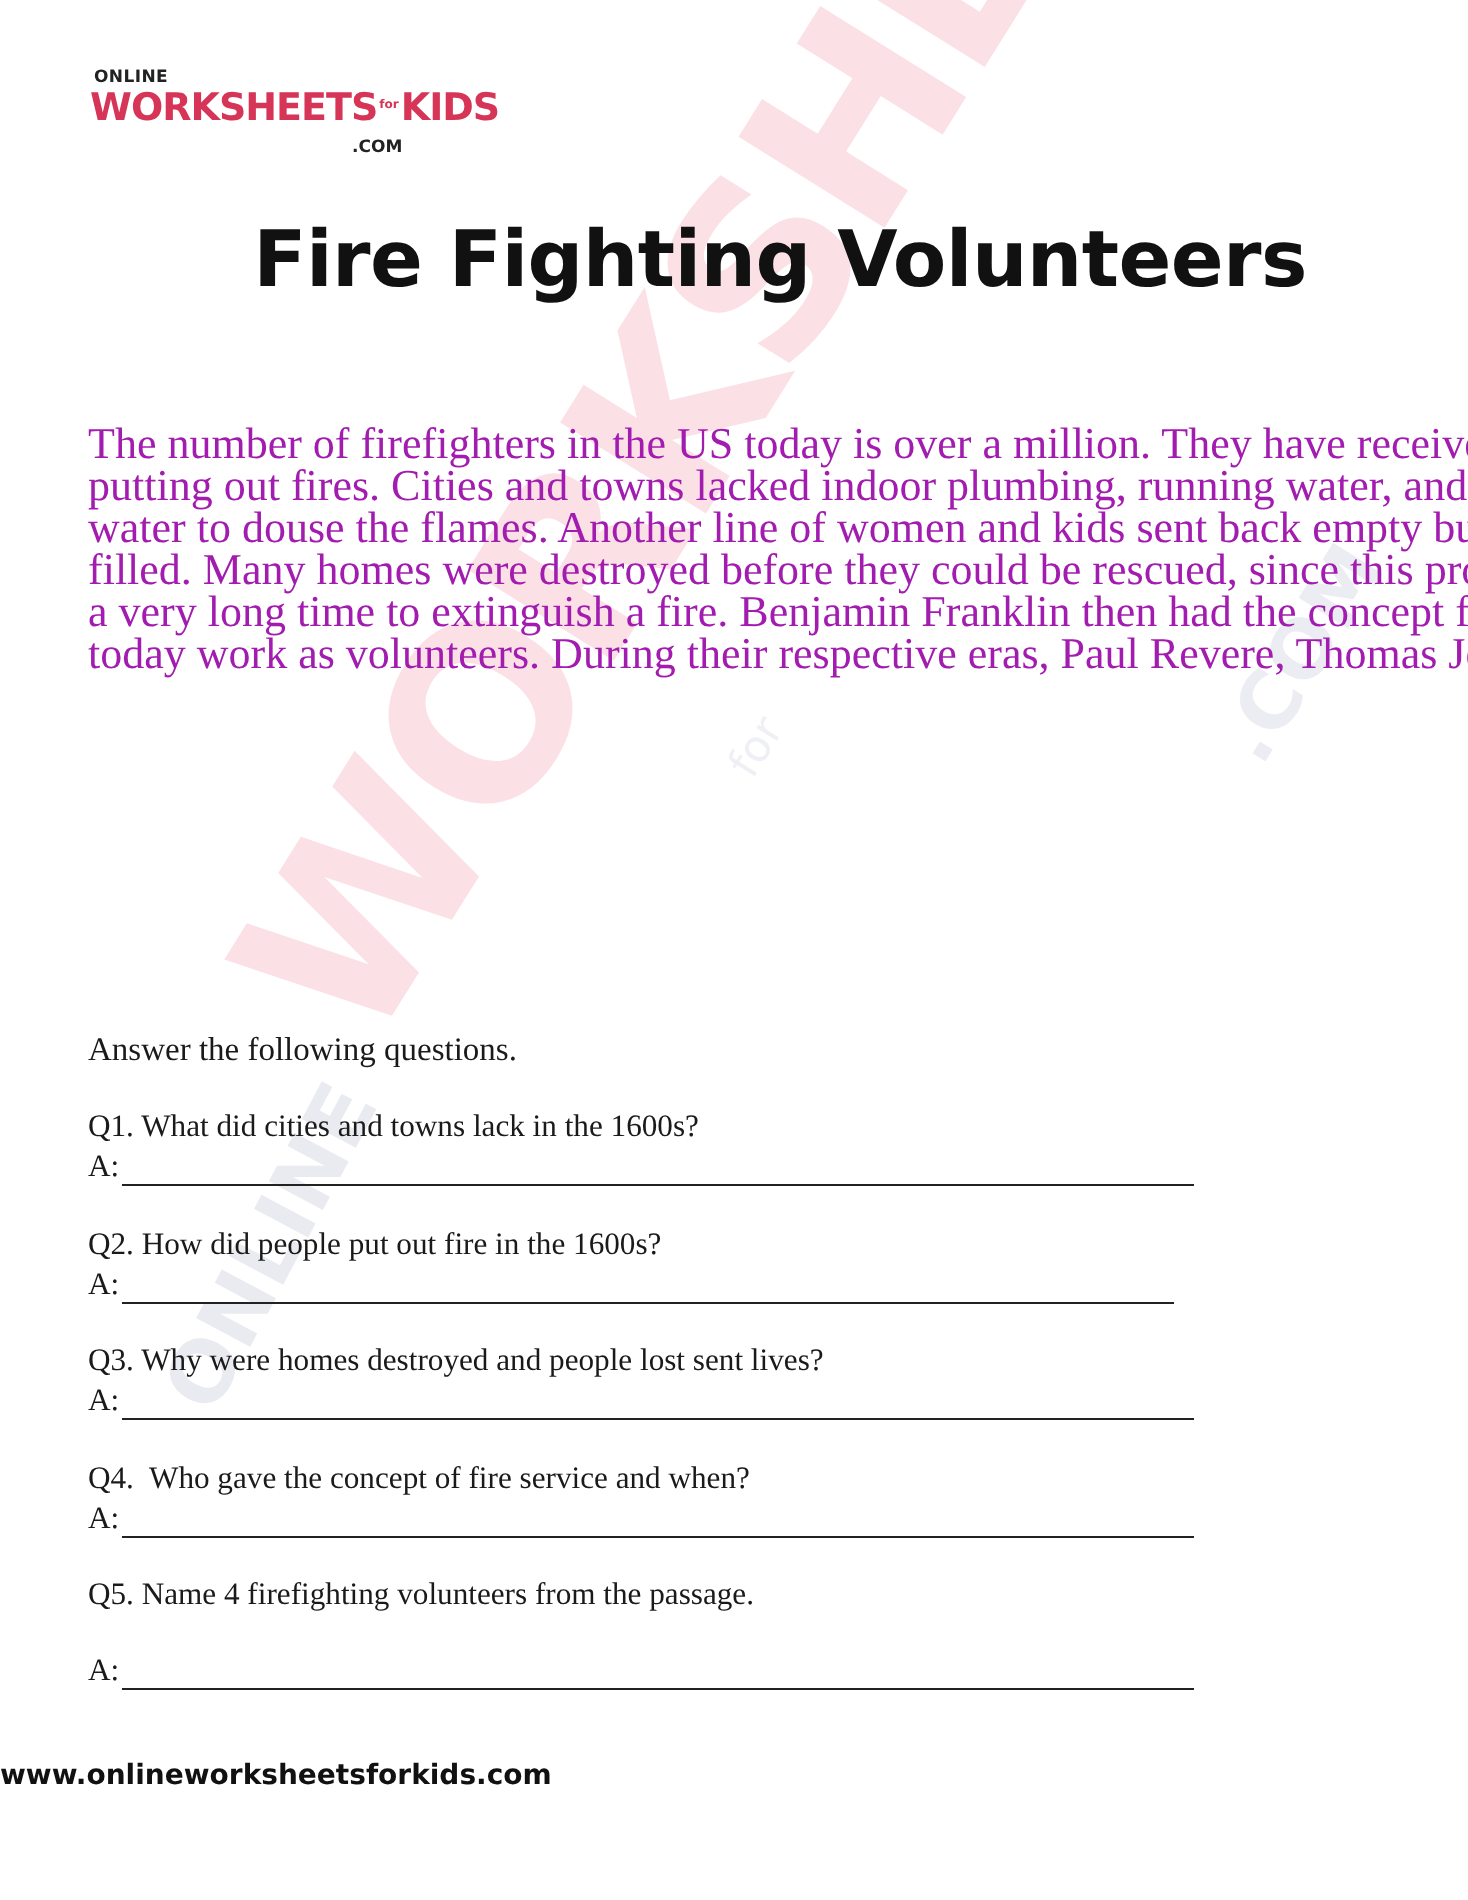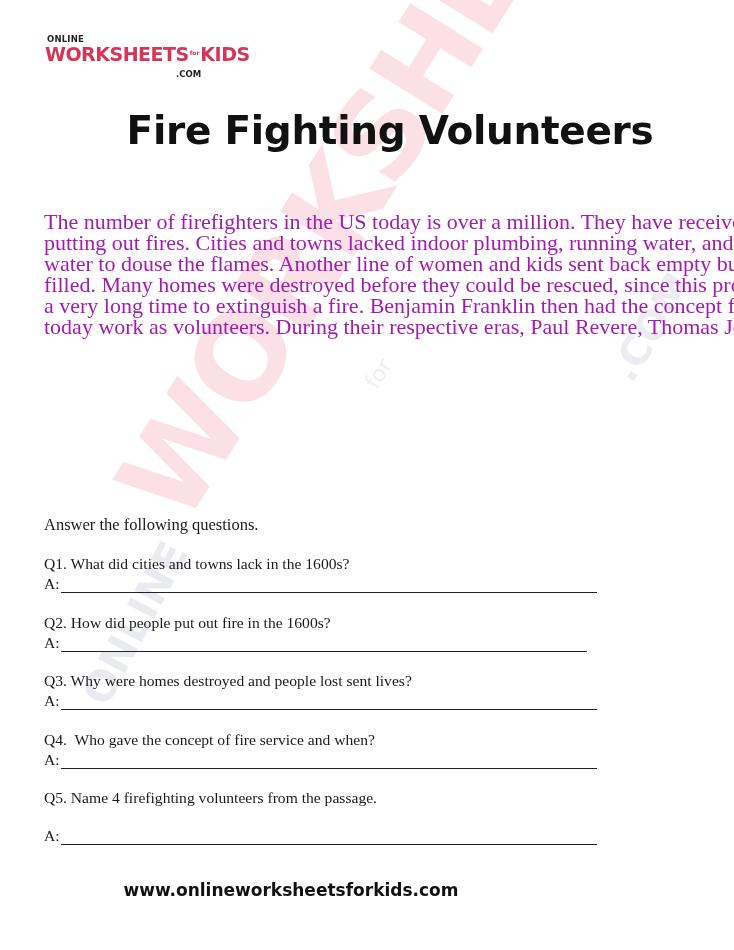--- a/index.html
+++ b/index.html
@@ -134,24 +134,24 @@
     height: 14px;
     border-bottom: 1.3px solid #222;
     margin-left: 1px;
   }
 
   .footer {
     position: absolute;
     left: 0;
     width: 582px;
     top: 880px;
-    text-align: center;
-    font-family: "DejaVu Sans", sans-serif;
-    font-weight: bold;
-    font-size: 17px;
+    text-align: left;
+    font-family: "DejaVu Sans", sans-serif;
+    font-weight: bold;
+    font-size: 14px;
     color: #111;
   }
 
   
   .watermark {
     position: absolute;
     left: 0; top: 0;
     width: 734px; height: 950px;
     pointer-events: none;
     overflow: hidden;

